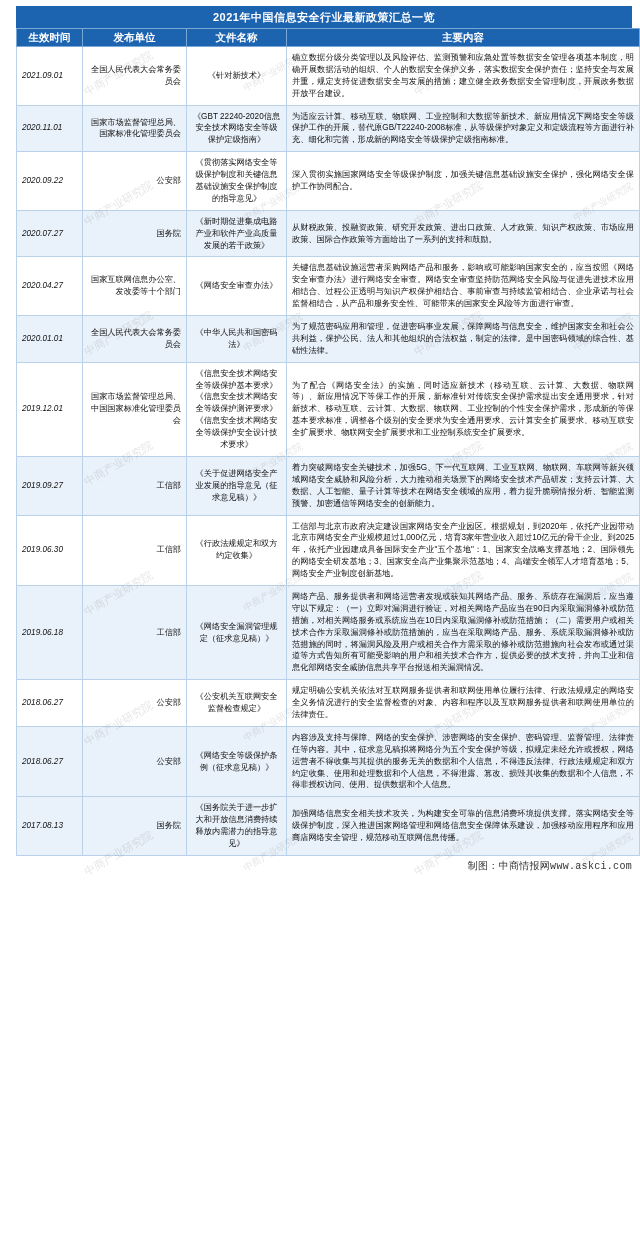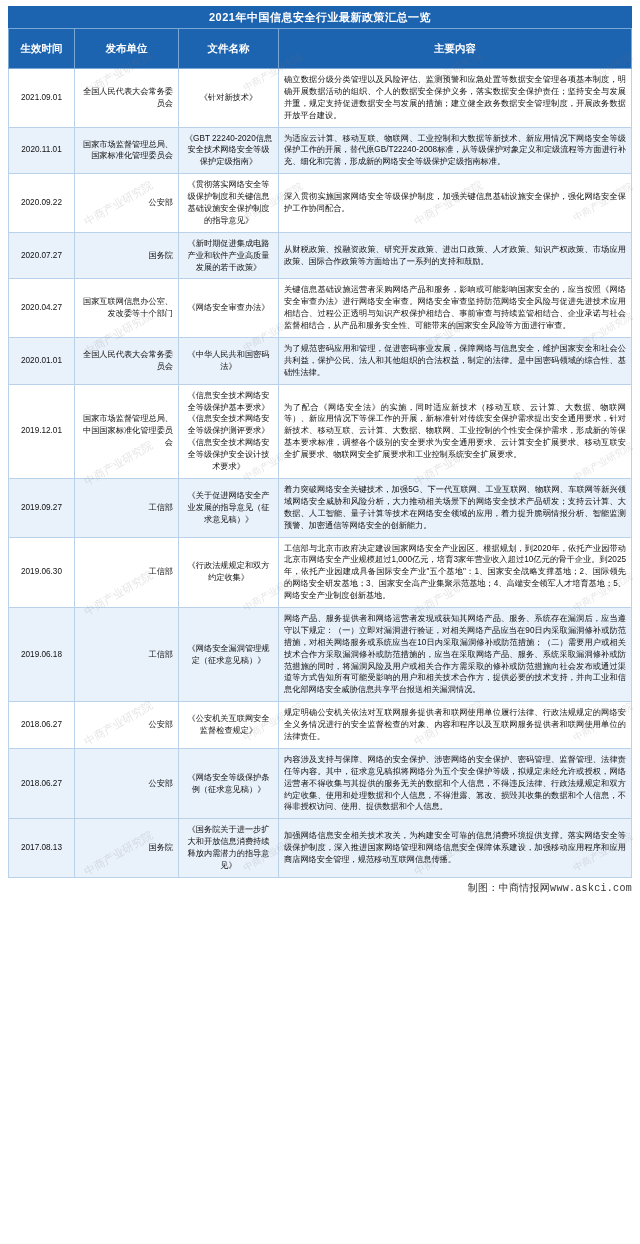--- a/index.html
+++ b/index.html
@@ -8,21 +8,21 @@
     background: #ffffff;
   }
   body {
     width: 640px;
     font-family: "Liberation Sans", "DejaVu Sans", sans-serif;
     color: #1a1a1a;
   }
   .sheet {
     width: 640px;
     position: relative;
-    padding: 0 0 4px 0;
+    padding: 0 0 4px 8px;
     background: #fff;
   }
   .title-bar {
     background: #1c63b0;
     color: #ffffff;
     text-align: center;
     font-size: 11px;
     line-height: 22px;
     height: 22px;
     letter-spacing: .5px;
@@ -33,38 +33,39 @@
     border-collapse: collapse;
     width: 624px;
     margin: 0 8px;
     table-layout: fixed;
   }
   table.policy th {
     background: #1c63b0;
     color: #fff;
     font-size: 10.5px;
     font-weight: bold;
-    height: 40px;
+    height: 18px;
     border: 1px solid #7aa8d6;
     text-align: center;
     vertical-align: middle;
   }
   table.policy td {
     border: 1px solid #b9d2ea;
     font-size: 8.2px;
     line-height: 1.45;
     padding: 5px 5px;
     vertical-align: middle;
     color: #111;
   }
   td.c-date {
-    text-align: center;
+    text-align: left;
     width: 66px;
     font-size: 8.6px;
     white-space: nowrap;
+    font-style: italic;
   }
   td.c-org {
     text-align: right;
     width: 104px;
     font-size: 8.4px;
   }
   td.c-doc {
     text-align: center;
     width: 100px;
     font-size: 8.2px;

